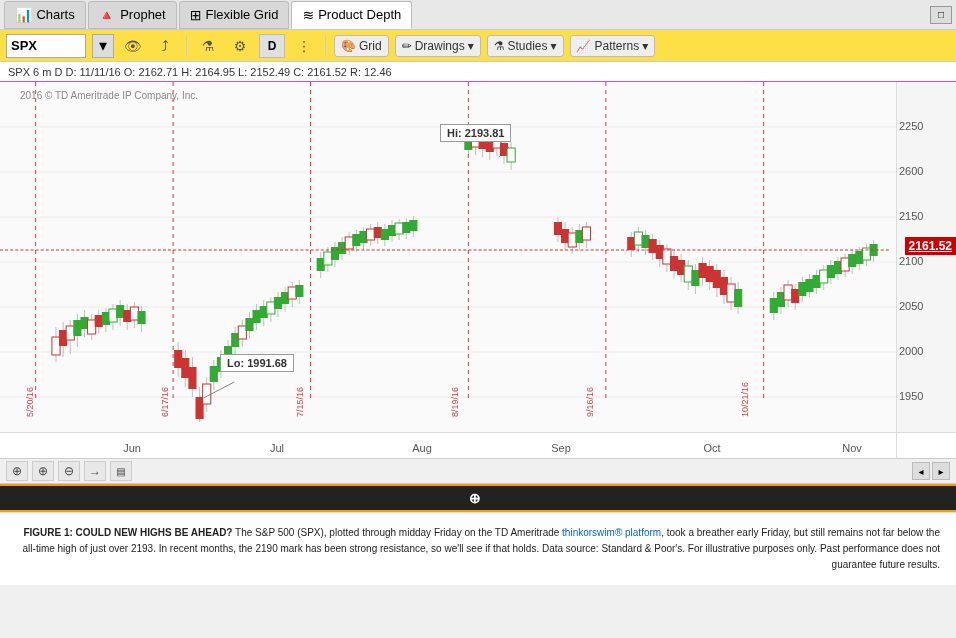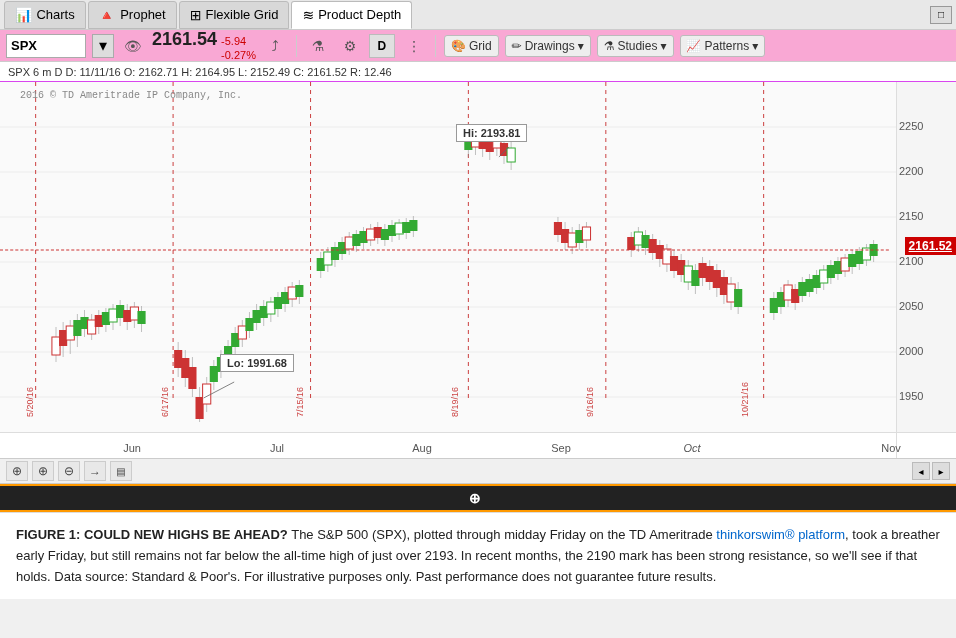--- a/index.html
+++ b/index.html
@@ -42,21 +42,21 @@
       background: #ddd;
       display: flex; align-items: center; justify-content: center;
       cursor: pointer;
       font-size: 10px;
     }
 
     
     #toolbar {
       display: flex;
       align-items: center;
-      background: #f9a8d4;
+      background: #fde047;
       border-bottom: 1px solid #ccc;
       height: 32px;
       padding: 0 6px;
       gap: 6px;
     }
     .symbol-input {
       width: 80px; height: 24px;
       border: 1px solid #aaa;
       background: white;
       font-size: 13px;
@@ -227,24 +227,25 @@
       letter-spacing: 0.5px;
       border-top: 2px solid #f90;
       border-bottom: 2px solid #f90;
     }
     .zoom-icon { margin-right: 6px; font-size: 14px; }
 
     
     #caption-area {
       background: #fff;
       padding: 12px 16px;
-      font-size: 13px;
+      font-size: 10px;
       line-height: 1.6;
       color: #222;
       border-top: 1px solid #ddd;
+      text-align: right;
     }
     #caption-area strong {
       font-weight: bold;
     }
     .link-text { color: #0066cc; text-decoration: none; cursor: pointer; }
 
     
     .chart-annotation {
       position: absolute;
       background: white;
@@ -286,21 +287,20 @@
       pointer-events: none;
     }
 
     
     .copyright-text {
       position: absolute;
       top: 8px;
       left: 20px;
       font-size: 10px;
       color: #888;
-      font-family: Liberation Mono, monospace;
     }
 
     
     #scroll-arrows {
       display: flex;
       align-items: center;
       gap: 2px;
       margin-left: auto;
     }
   </style>
@@ -325,27 +325,20 @@
     <span>Product Depth</span>
   </div>
   <div class="nav-tab-spacer"></div>
   <div class="nav-window-btn">□</div>
 </div>
 
 <div id="toolbar">
   <input class="symbol-input" type="text" value="SPX" style="">
   <div class="symbol-dropdown">▾</div>
   <div class="toolbar-icon-btn">👁</div>
-  <div class="price-display">
-    <span class="price-main">2161.54</span>
-    <div class="price-change">
-      <div>-5.94</div>
-      <div>-0.27%</div>
-    </div>
-  </div>
   <div class="toolbar-icon-btn">⤴</div>
   <div class="divider"></div>
   <div class="toolbar-icon-btn">⚗</div>
   <div class="toolbar-icon-btn">⚙</div>
   <div class="period-btn">D</div>
   <div class="toolbar-icon-btn">⋮</div>
   <div class="divider"></div>
   <div class="toolbar-label-btn">
     <span>🎨</span>
     <span>Grid</span>
@@ -582,54 +575,54 @@
       <rect x="854" y="162" width="8" height="12" fill="#33aa33"></rect>
 
       <line x1="0" y1="168" x2="875" y2="168" stroke="#cc3333" stroke-width="1" stroke-dasharray="3,2"></line>
 
       <line x1="490" y1="75" x2="500" y2="65" stroke="#666" stroke-width="0.8"></line>
 
       <line x1="200" y1="316" x2="230" y2="300" stroke="#666" stroke-width="0.8"></line>
     </svg>
 
     
-    <div class="chart-annotation" style="top:42px; left:456px;">Hi: 2193.81</div>
+    <div class="chart-annotation" style="top:42px; left:440px;">Hi: 2193.81</div>
 
     
     <div class="chart-annotation" style="top:272px; left:220px;">Lo: 1991.68</div>
 
     
     <span class="date-rotated" style="left:30px; top:330px; transform-origin: left center; transform: rotate(-90deg);">5/20/16</span>
     <span class="date-rotated" style="left:165px; top:330px; transform-origin: left center; transform: rotate(-90deg);">6/17/16</span>
     <span class="date-rotated" style="left:300px; top:330px; transform-origin: left center; transform: rotate(-90deg);">7/15/16</span>
     <span class="date-rotated" style="left:455px; top:330px; transform-origin: left center; transform: rotate(-90deg);">8/19/16</span>
     <span class="date-rotated" style="left:590px; top:330px; transform-origin: left center; transform: rotate(-90deg);">9/16/16</span>
     <span class="date-rotated" style="left:745px; top:330px; transform-origin: left center; transform: rotate(-90deg);">10/21/16</span>
   </div>
 
   <div id="chart-yaxis">
     <span class="yaxis-label" style="top:38px;">2250</span>
-    <span class="yaxis-label" style="top:83px;">2200</span>
+    <span class="yaxis-label" style="top:83px;">2600</span>
     <div class="price-label-right" style="top:155px; font-size:12px; padding:2px 4px;">2161.52</div>
     <span class="yaxis-label" style="top:128px;">2150</span>
     <span class="yaxis-label" style="top:173px;">2100</span>
     <span class="yaxis-label" style="top:218px;">2050</span>
     <span class="yaxis-label" style="top:263px;">2000</span>
     <span class="yaxis-label" style="top:308px;">1950</span>
   </div>
 </div>
 
 <div id="chart-xaxis">
   <div id="xaxis-labels">
     <span class="xaxis-month" style="left:120px;">Jun</span>
     <span class="xaxis-month" style="left:265px;">Jul</span>
     <span class="xaxis-month" style="left:410px;">Aug</span>
     <span class="xaxis-month" style="left:549px;">Sep</span>
-    <span class="xaxis-month" style="left:680px;font-style:italic;">Oct</span>
-    <span class="xaxis-month" style="left:879px;">Nov</span>
+    <span class="xaxis-month" style="left:700px;">Oct</span>
+    <span class="xaxis-month" style="left:840px;">Nov</span>
   </div>
   <div id="xaxis-ywidth"></div>
 </div>
 
 <div id="bottom-toolbar">
   <div class="bottom-tool-btn">⊕</div>
   <div class="bottom-tool-btn">⊕</div>
   <div class="bottom-tool-btn">⊖</div>
   <div class="bottom-tool-btn">→</div>
   <div class="bottom-tool-btn" style="font-size:10px;">▤</div>

